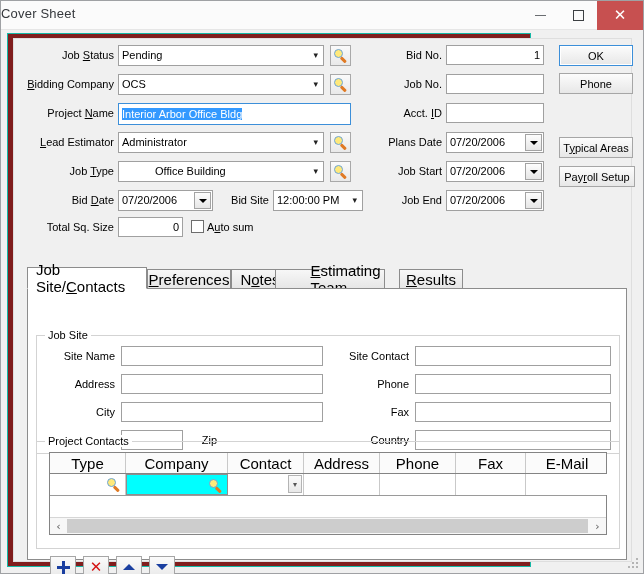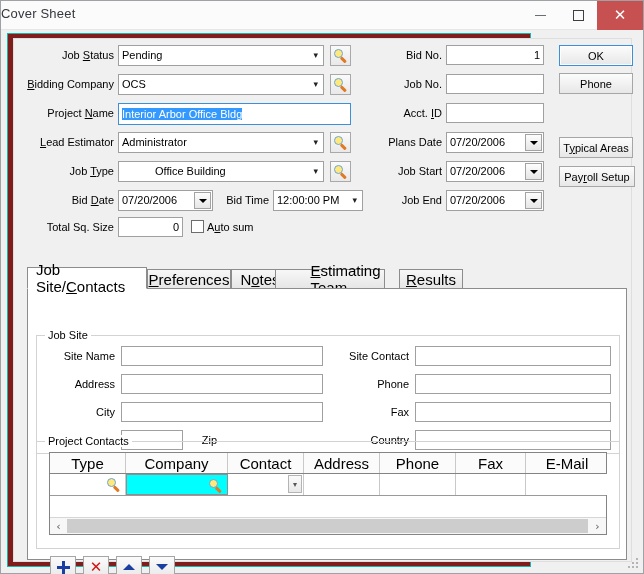--- a/index.html
+++ b/index.html
@@ -364,21 +364,21 @@
           </span>
     </div>
 
     <div class="lbl" style="left:0px; top:155px; width:100px;">Bid <u>D</u>ate</div>
     <div class="datefield" style="left:104px; top:151px; width:95px;">
       <span class="dtext">07/20/2006</span>
       <span class="dbtn">
             <i class="tri-down"></i>
           </span>
     </div>
-    <div class="lbl" style="left:200px; top:155px; width:55px;">Bid Time</div>
+    <div class="lbl" style="left:200px; top:155px; width:55px;">Bid Site</div>
     <div class="combo" style="left:259px; top:151px; width:90px;">
       <span>12:00:00 PM</span>
       <span class="chev">▾</span>
     </div>
 
     <div class="lbl" style="left:0px; top:182px; width:100px;">Total Sq. Size</div>
     <div class="tf num" style="left:104px; top:178px; width:65px;">
       <span>0</span>
     </div>
     <div class="cbx" style="left:177px; top:181px;"></div>

